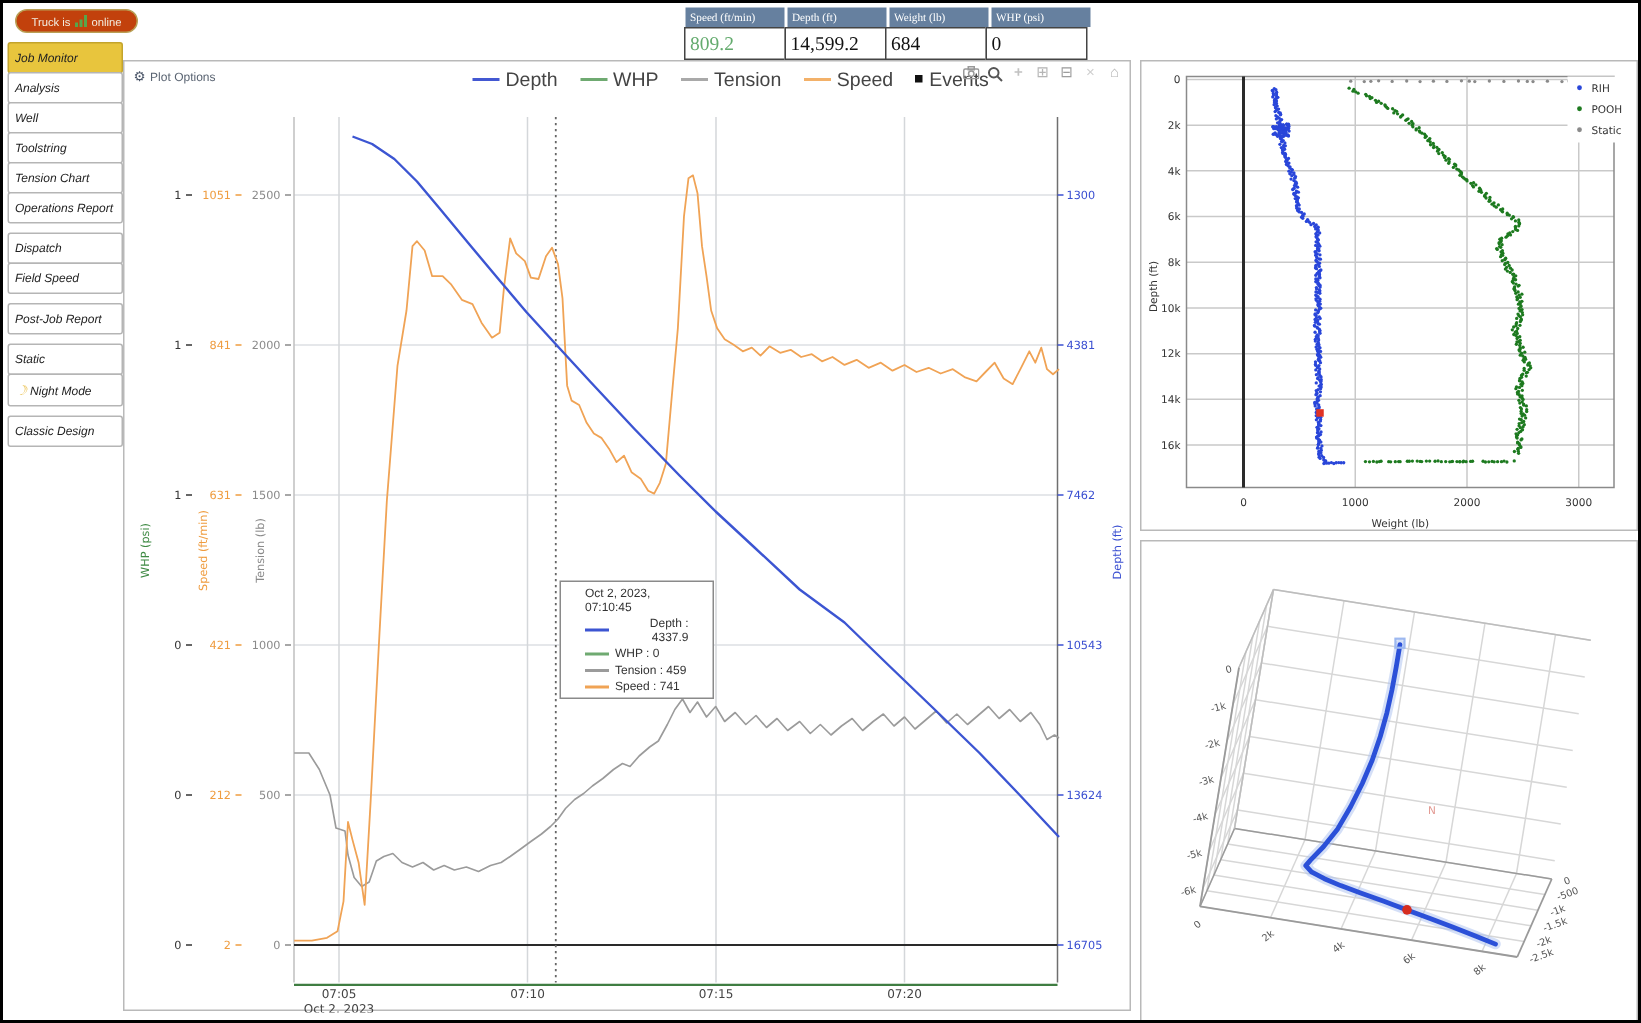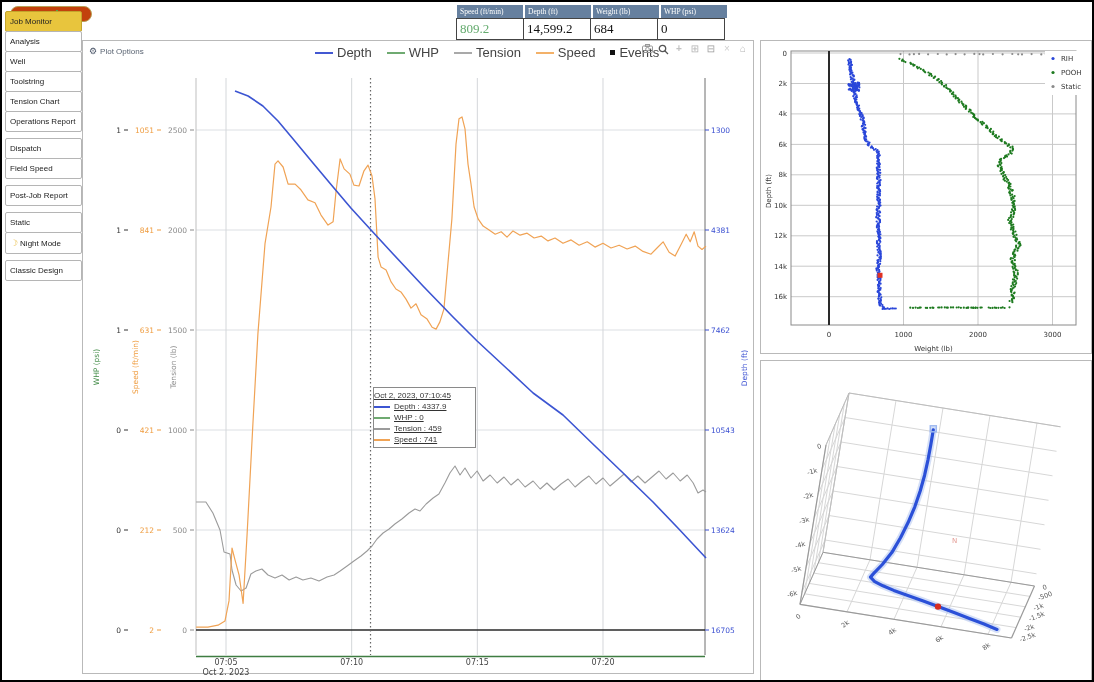--- a/index.html
+++ b/index.html
@@ -9,21 +9,21 @@
           border:2px solid #000; overflow:hidden; }
 
   
   .truck-pill { position:absolute; left:8px; top:4px; height:16px; padding:2px 10px;
     background:#c2410c; border:1px solid #b99f55; border-radius:8px; color:#f2ede0;
     font-size:7.5px; display:flex; align-items:center; gap:3px; cursor:pointer; }
   .sigbars { display:flex; align-items:flex-end; gap:1px; height:8px; }
   .sigbars i { display:block; width:2px; background:#57a64a; }
 
   
-  .sidebar { position:absolute; left:3px; top:10px; width:77px; }
+  .sidebar { position:absolute; left:3px; top:27px; width:77px;font-style:italic; }
   .side-group { margin-bottom:7px; }
   .side-item { border:1px solid #b5b5b5; border-radius:2px; background:#fff; color:#222;
     font-size:8px; padding:5px 4px; margin-top:-1px; cursor:pointer; white-space:nowrap;
     overflow:hidden; }
   .side-item.active { background:#e8c53d; border-color:#c3a42c; }
   .moon { color:#e8b93a; font-size:9px; margin-right:2px; }
 
   
   .kpi { position:absolute; left:454px; top:2px; display:flex; flex-direction:column;
     font-family:"Liberation Serif", serif; border-bottom:2px solid #bcd0e6; padding-bottom:1px;}
@@ -47,21 +47,21 @@
   .mc-legend .item { display:flex; gap:4px; align-items:center; cursor:pointer; }
   .swatch { display:inline-block; width:18px; height:2px; }
   .sq { display:inline-block; width:5px; height:5px; background:#111; }
 
   .modebar { position:absolute; right:4px; top:2px; display:flex; gap:4px; align-items:center; }
   .mb { width:12px; height:12px; font-size:10px; line-height:12px; text-align:center;
     color:#bbb; cursor:pointer; }
   .mb svg { display:block; margin:1px auto; }
 
   .tooltip { position:absolute; left:290px; top:346px; width:103px; background:#fff;
-    border:1px solid #8a8a8a; font-size:8px; color:#333; padding:3px 0; z-index:5;text-decoration:underline; }
+    border:1px solid #8a8a8a; font-size:8px; color:#333; padding:3px 16px; z-index:5; }
   .tooltip .tt-title { margin-bottom:2px; }
   .tooltip .tt-row { display:flex; align-items:center; gap:4px; margin-top:2px;text-align:right; }
   .tt-swatch { width:16px; height:2px; flex:0 0 16px; }
 
   svg text { font-family:"DejaVu Sans", sans-serif; }
 </style>
 </head>
 <body>
 
 <div class="page">

